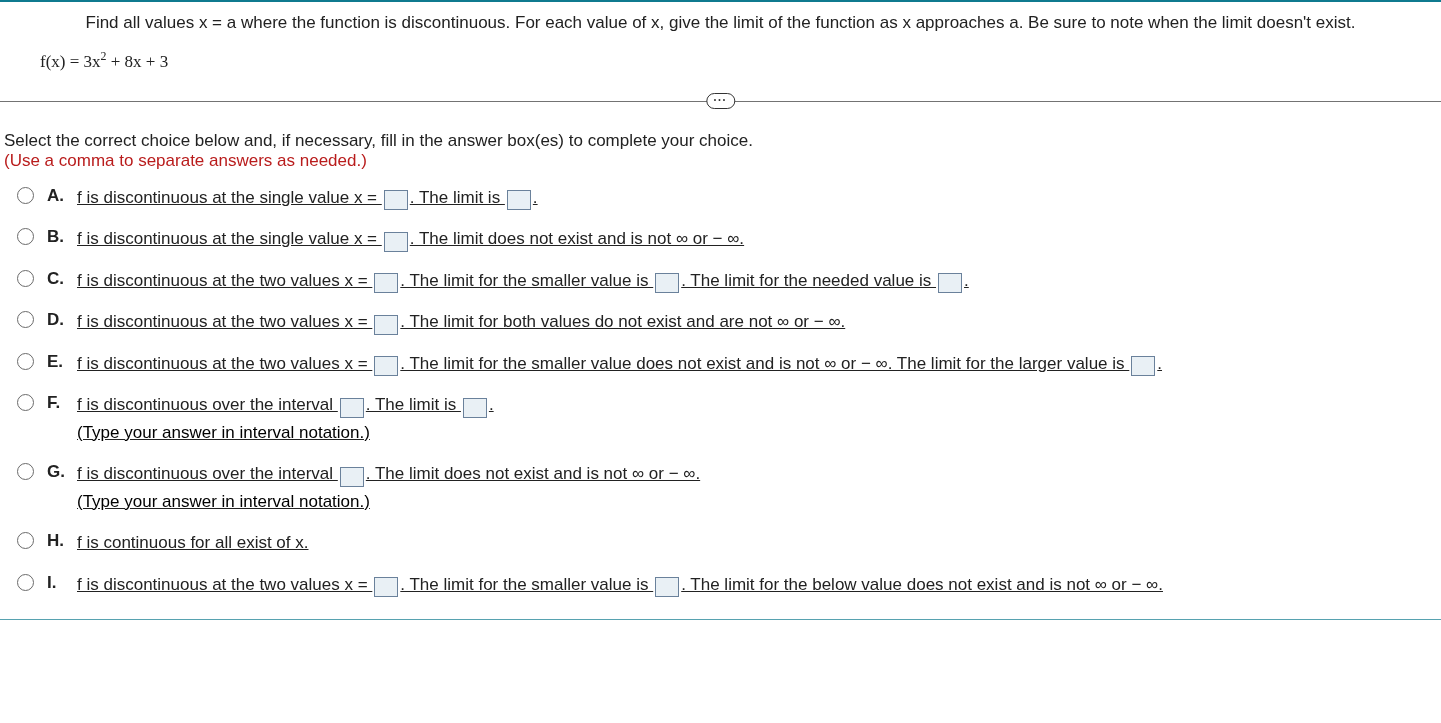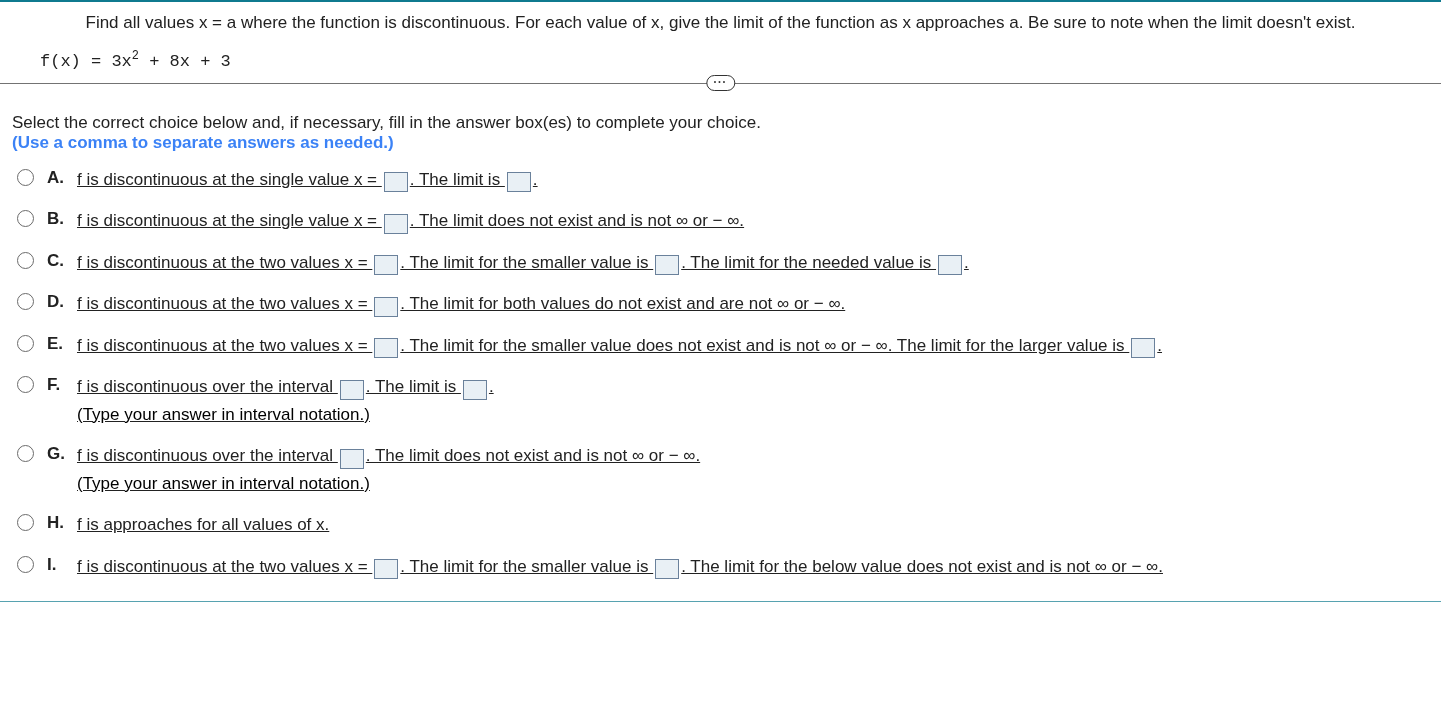--- a/index.html
+++ b/index.html
@@ -19,22 +19,22 @@
   .question-area {
     padding: 0 12px 0 12px;
   }
   .prompt-text {
     line-height: 1.35;
     margin-bottom: 14px;
     text-align: center;
   }
   .eqn {
     padding-left: 28px;
-    margin-bottom: 4px;
-    font-family: Liberation Mono, monospace;
+    margin-bottom: 21px;
+    font-family: Liberation Serif, serif;
   }
   .sup { vertical-align: super; font-size: 0.7em; }
   .divider-row {
     position: relative;
     height: 16px;
     margin-bottom: 22px;
   }
   .divider-line {
     position: absolute;
     left: 0; right: 0; top: 50%;
@@ -50,23 +50,23 @@
     border: 1px solid #333;
     border-radius: 9px;
     padding: 0 7px 2px 7px;
     font-size: 7px;
     letter-spacing: 2px;
     cursor: pointer;
     line-height: 12px;
     color: #333;
   }
   .instructions {
-    padding: 0 12px;
-  }
-  .blue { color: #3b82f6; font-weight: bold; }
+    padding: 0 4px;
+  }
+  .blue { color: #b91c1c; }
   .choices {
     padding: 4px 12px 0 12px;
   }
   .choice {
     display: flex;
     align-items: flex-start;
     gap: 10px;
     margin-top: 16px;
   }
   .choice:first-child { margin-top: 10px; }
@@ -189,21 +189,21 @@
     <div class="body">
       <span>f is discontinuous over the interval </span><input class="blank" style=""><span>. The limit does not exist and is not ∞ or − ∞.</span>
       <span class="note">(Type your answer in interval notation.)</span>
     </div>
   </div>
 
   <div class="choice">
     <input type="radio" name="ans" class="radio" style="">
     <div class="letter">H.</div>
     <div class="body">
-      <span>f is approaches for all values of x.</span>
+      <span>f is continuous for all exist of x.</span>
     </div>
   </div>
 
   <div class="choice">
     <input type="radio" name="ans" class="radio" style="">
     <div class="letter">I.</div>
     <div class="body">
       <span>f is discontinuous at the two values x = </span><input class="blank" style=""><span>. The limit for the smaller value is </span><input class="blank" style=""><span>. The limit for the below value does not exist and is not ∞ or − ∞.</span>
     </div>
   </div>

